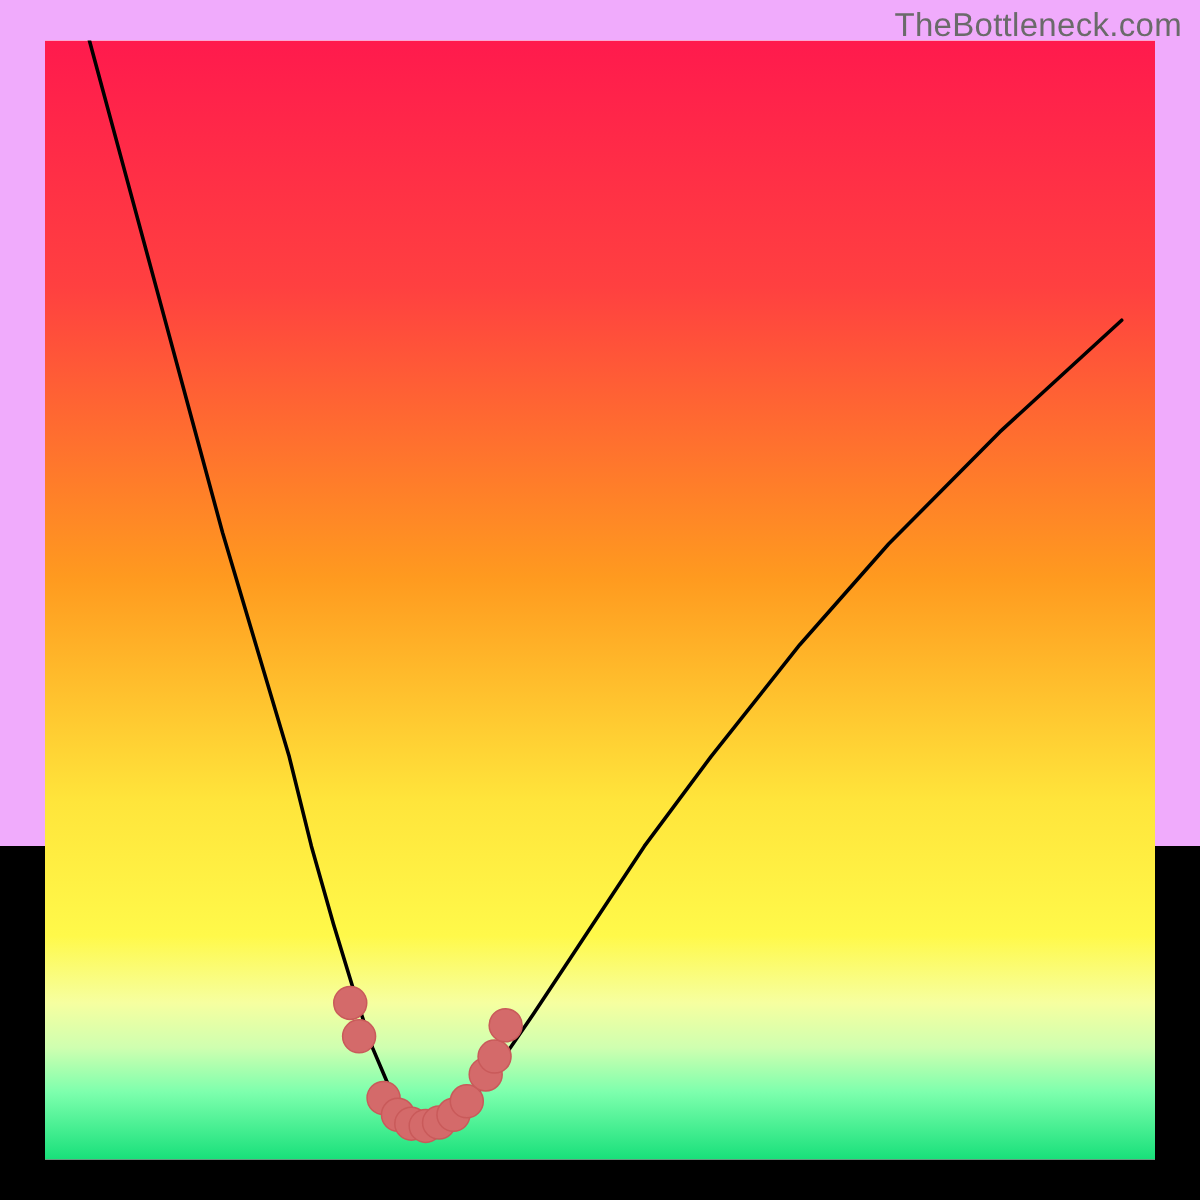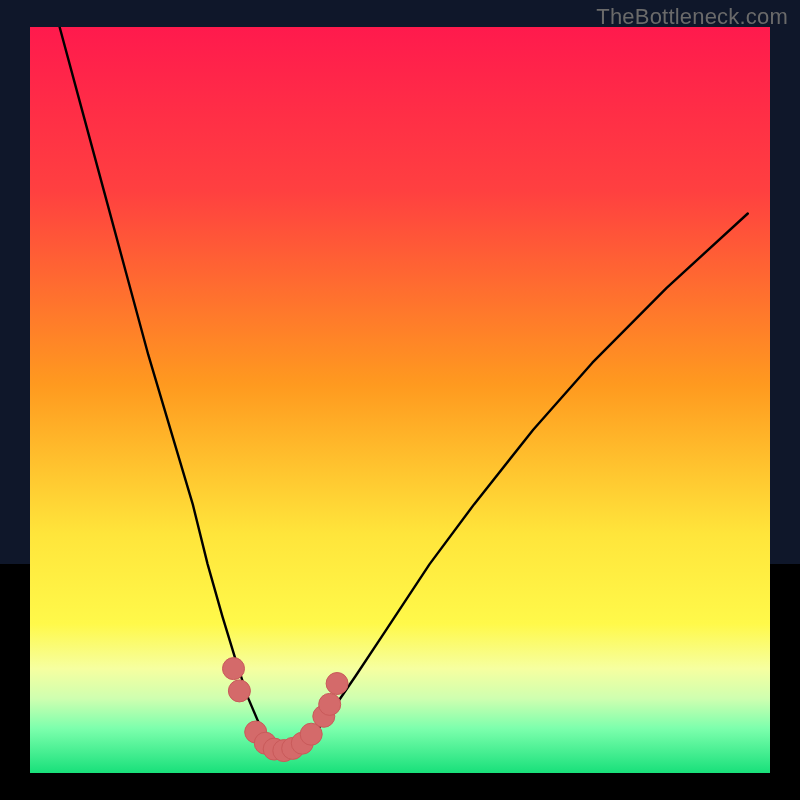--- a/index.html
+++ b/index.html
@@ -8,21 +8,21 @@
     width: 800px;
     height: 800px;
     overflow: hidden;
     background: #000;
     font-family: Arial, Helvetica, sans-serif;
   }
   .frame {
     position: absolute;
     top: 0; left: 0;
     width: 800px; height: 564px;
-    background: #0f172a;
+    background: #f0abfc;
   }
   .plot {
     position: absolute;
     background: #fff;
   }
   .watermark {
     position: absolute;
     color: #6a6a6a;
     font-size: 22px;
     font-weight: 400;

